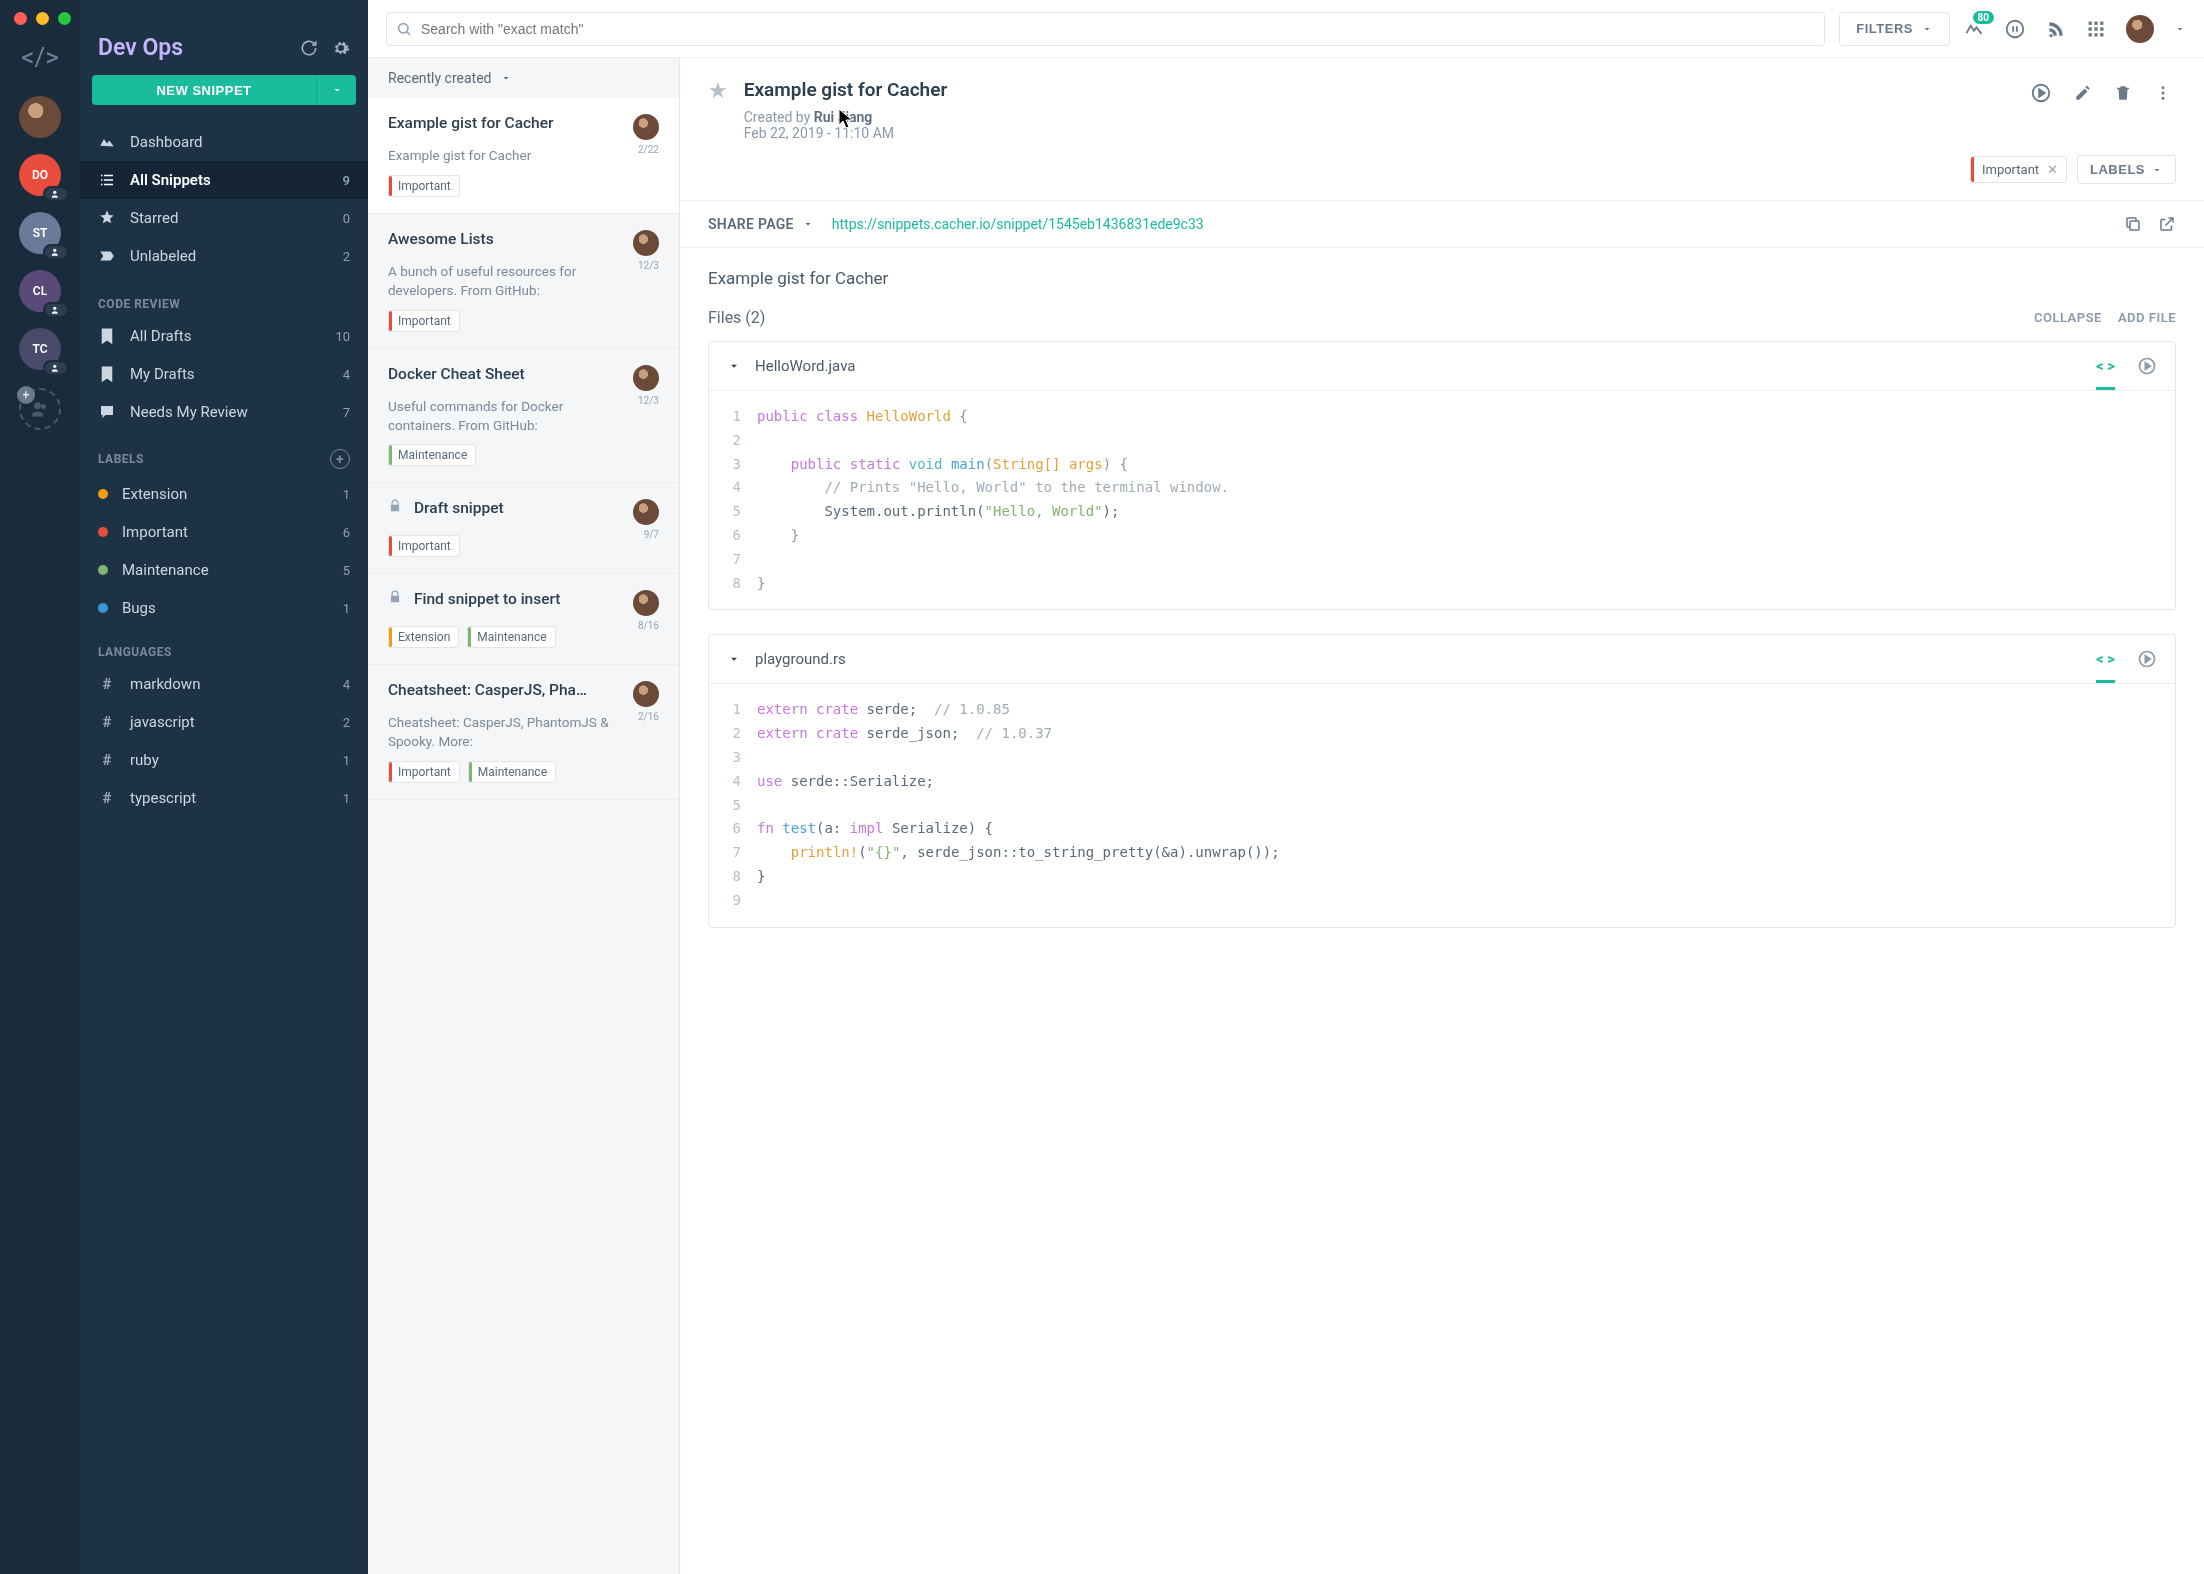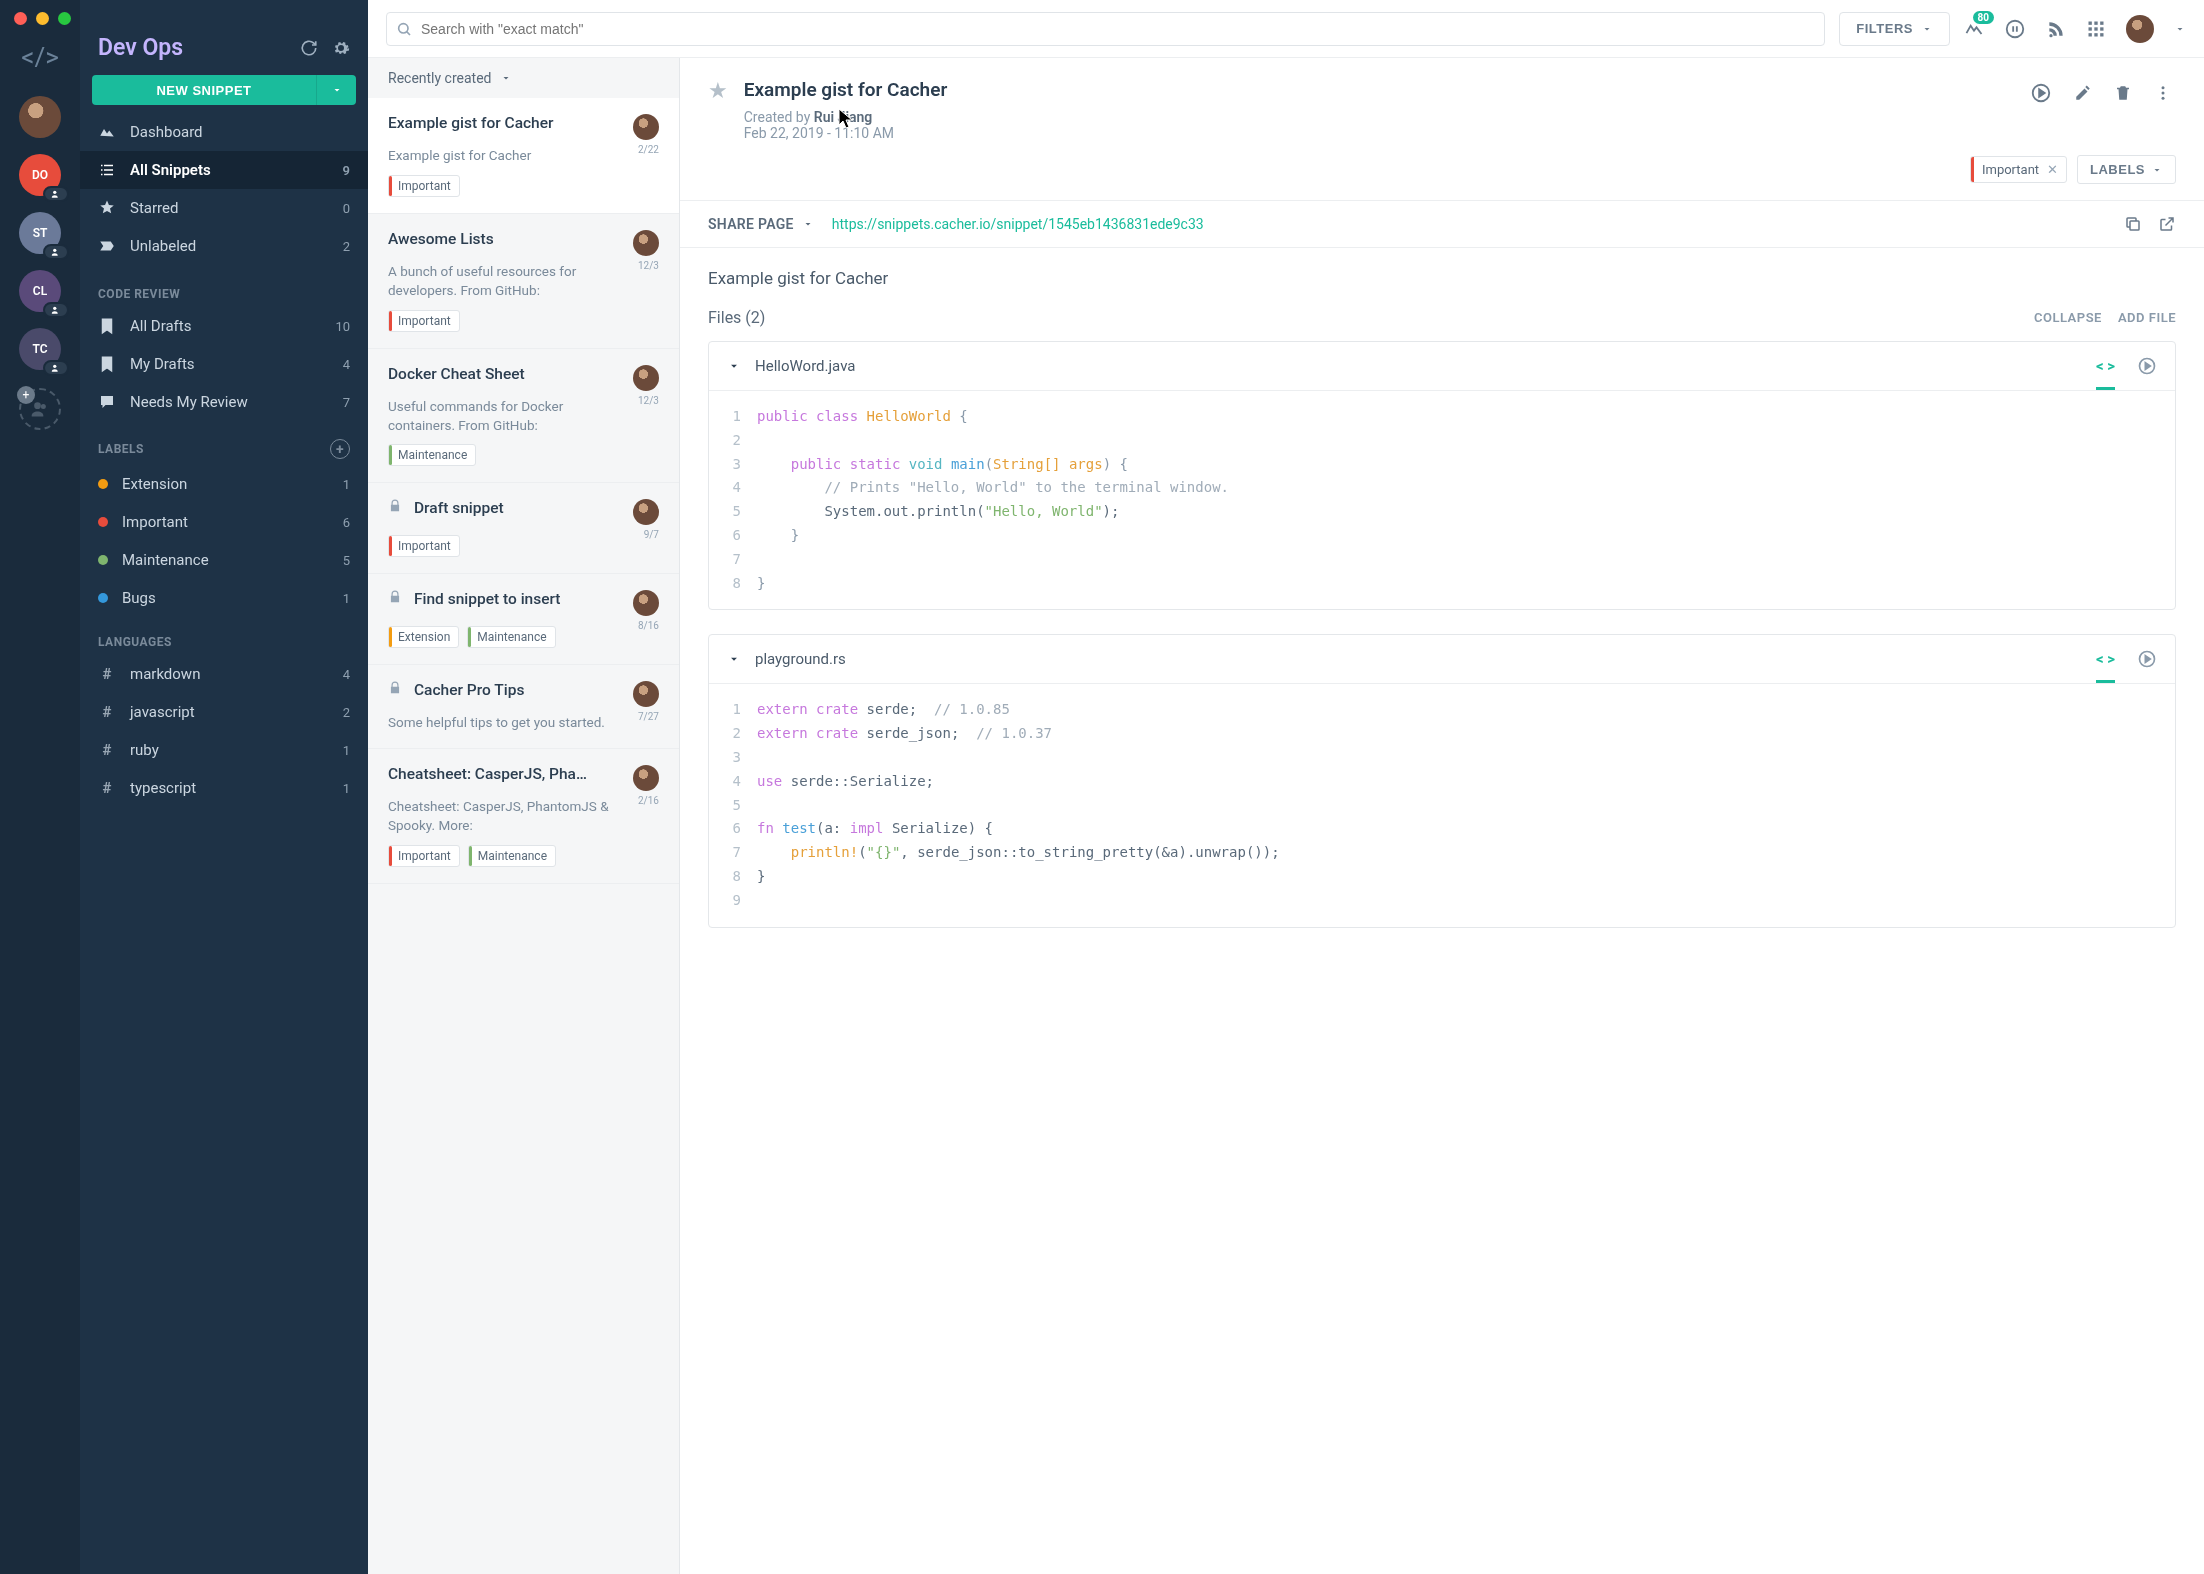--- a/index.html
+++ b/index.html
@@ -30,21 +30,21 @@
 .rail .add-team svg { width:20px; height:20px; fill:#4a5a6a; }
 
 
 .sidebar { width: 288px; background: #1e3246; color: #cbd6e0; display: flex; flex-direction: column; flex-shrink: 0; }
 .side-head { display:flex; align-items:center; justify-content:space-between; padding: 14px 18px 14px 18px; margin-top: 20px; }
 .side-head h1 { font-size: 23px; font-weight: 600; color:#c4b5fd; }
 .side-head .icons { display:flex; gap:14px; color:#9fb0c0; }
 .new-snippet-row { display:flex; padding: 0 12px; gap:0; }
 .new-snippet { flex:1; background:#1abc9c; color:#fff; border:none; height:30px; border-radius:4px 0 0 4px; font-weight:700; letter-spacing:.5px; font-size:13px; cursor:pointer; }
 .new-snippet-dd { width:40px; background:#1abc9c; border:none; border-left:1px solid rgba(0,0,0,.1); border-radius:0 4px 4px 0; color:#fff; cursor:pointer; display:flex; align-items:center; justify-content:center; }
-.nav-group { padding: 8px 0 4px; }
+.nav-group { padding: 18px 0 4px; }
 .nav-item { display:flex; align-items:center; padding: 10px 18px; gap:14px; cursor:pointer; font-size:15px; color:#cbd6e0; }
 .nav-item .count { margin-left:auto; color:#8fa0b0; font-size:13px; }
 .nav-item.active { background:#152535; color:#fff; font-weight:600; }
 .nav-item svg, .nav-item .ic { width:18px; height:18px; fill:currentColor; flex-shrink:0; }
 .side-section { padding: 18px 18px 6px; font-size:12px; font-weight:700; letter-spacing:.5px; color:#7a8a9a; display:flex; justify-content:space-between; align-items:center; }
 .side-section .add { width:20px; height:20px; border:1.5px solid #7a8a9a; border-radius:50%; display:flex; align-items:center; justify-content:center; font-size:14px; cursor:pointer; }
 .label-dot { width:10px; height:10px; border-radius:50%; flex-shrink:0; }
 .hash { font-weight:700; width:18px; text-align:center; opacity:.7; }
 
 
@@ -430,33 +430,20 @@
                 <span class="snip-ava"></span>
               </div>
               <span class="snip-date">8/16</span>
               <div class="snip-tags">
                 <span class="tag"><span class="bar" style="background:#f39c12"></span>Extension</span>
                 <span class="tag"><span class="bar" style="background:#7fb56e"></span>Maintenance</span>
               </div>
             </div>
             <div class="snip">
               <div class="snip-title-row">
-                <span class="lock">
-                  <svg width="14" height="14" viewBox="0 0 24 24" fill="currentColor">
-                    <path d="M6 10V7a6 6 0 1 1 12 0v3h1v11H5V10h1zm2 0h8V7a4 4 0 1 0-8 0v3z"></path>
-                  </svg>
-                </span>
-                <span class="snip-title">Cacher Pro Tips</span>
-                <span class="snip-ava"></span>
-              </div>
-              <div class="snip-desc">Some helpful tips to get you started.</div>
-              <span class="snip-date">7/27</span>
-            </div>
-            <div class="snip">
-              <div class="snip-title-row">
                 <span class="snip-title">Cheatsheet: CasperJS, Pha…</span>
                 <span class="snip-ava"></span>
               </div>
               <div class="snip-desc">Cheatsheet: CasperJS, PhantomJS &amp; Spooky. More:</div>
               <span class="snip-date">2/16</span>
               <div class="snip-tags">
                 <span class="tag"><span class="bar" style="background:#e74c3c"></span>Important</span>
                 <span class="tag"><span class="bar" style="background:#7fb56e"></span>Maintenance</span>
               </div>
             </div>

